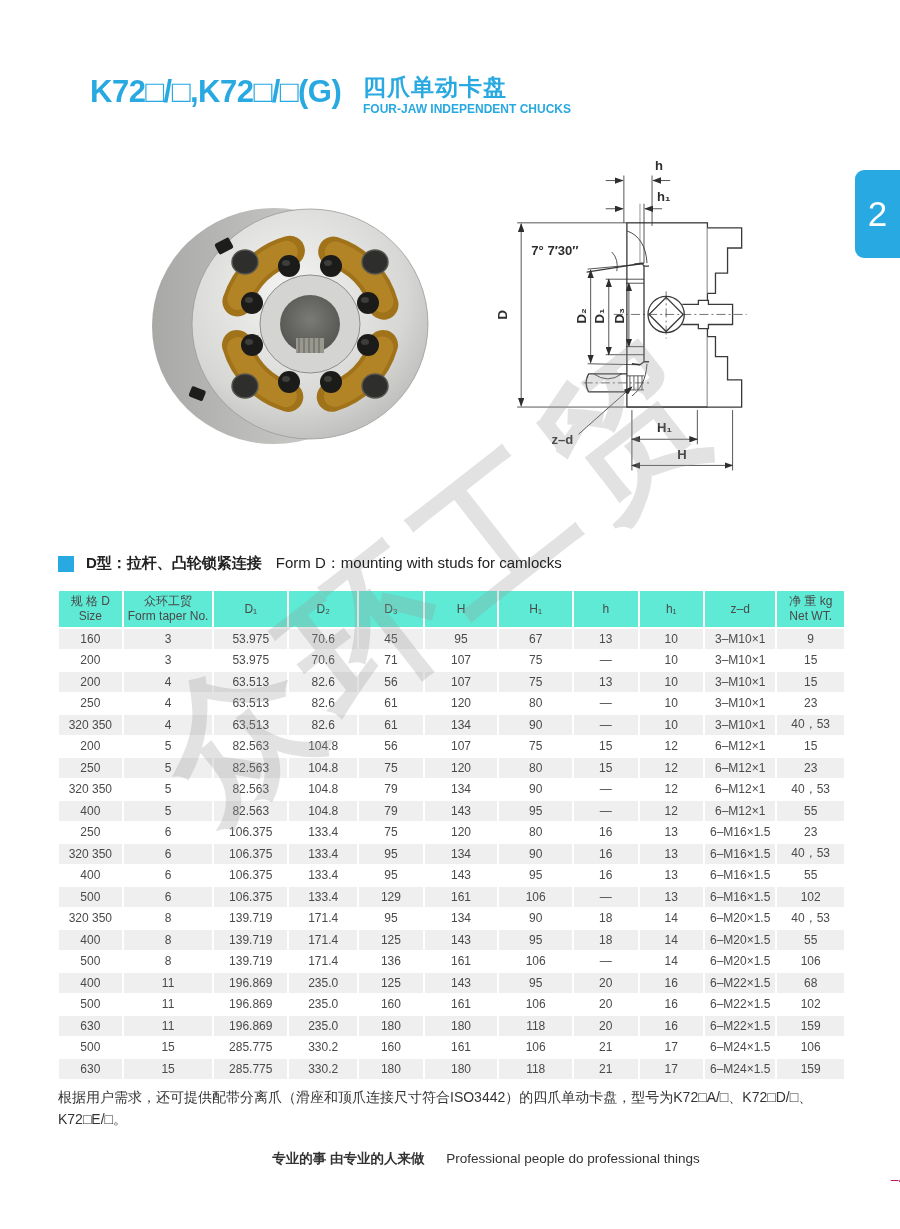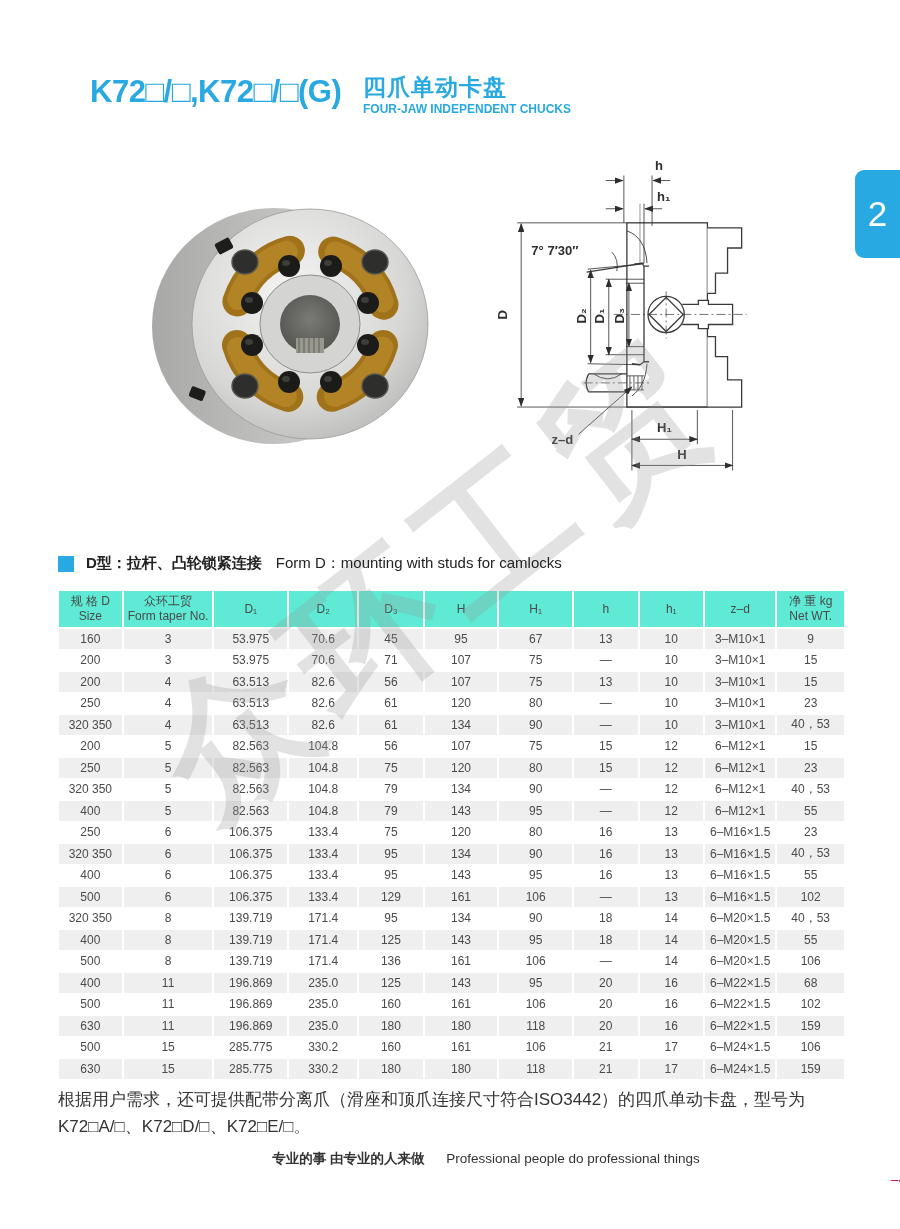--- a/index.html
+++ b/index.html
@@ -38,21 +38,21 @@
   .spec-table th:nth-child(2){width:11.6%}
   .spec-table th:nth-child(3){width:9.5%}
   .spec-table th:nth-child(4){width:8.9%}
   .spec-table th:nth-child(5){width:8.3%}
   .spec-table th:nth-child(6){width:9.5%}
   .spec-table th:nth-child(7){width:9.5%}
   .spec-table th:nth-child(8){width:8.3%}
   .spec-table th:nth-child(9){width:8.3%}
   .spec-table th:nth-child(10){width:9.2%}
   
-  .notes{position:absolute;left:58px;top:1086px;width:800px;font-size:17px;color:#333;line-height:1.6;z-index:2;}
+  .notes{position:absolute;left:58px;top:1086px;width:800px;font-size:14px;color:#333;line-height:1.6;z-index:2;}
   
   .footer-line{position:absolute;left:0;top:1150px;width:100%;text-align:center;font-size:13.5px;color:#333;margin-left:36px;}
   .footer-line .cn{font-weight:bold;margin-right:18px;}
   .page-num{position:absolute;left:0;top:1171px;width:100%;text-align:right;font-size:14px;color:#be185d;padding-left:22px;}
 </style>
 </head>
 <body>
 
 <div class="page">
 

